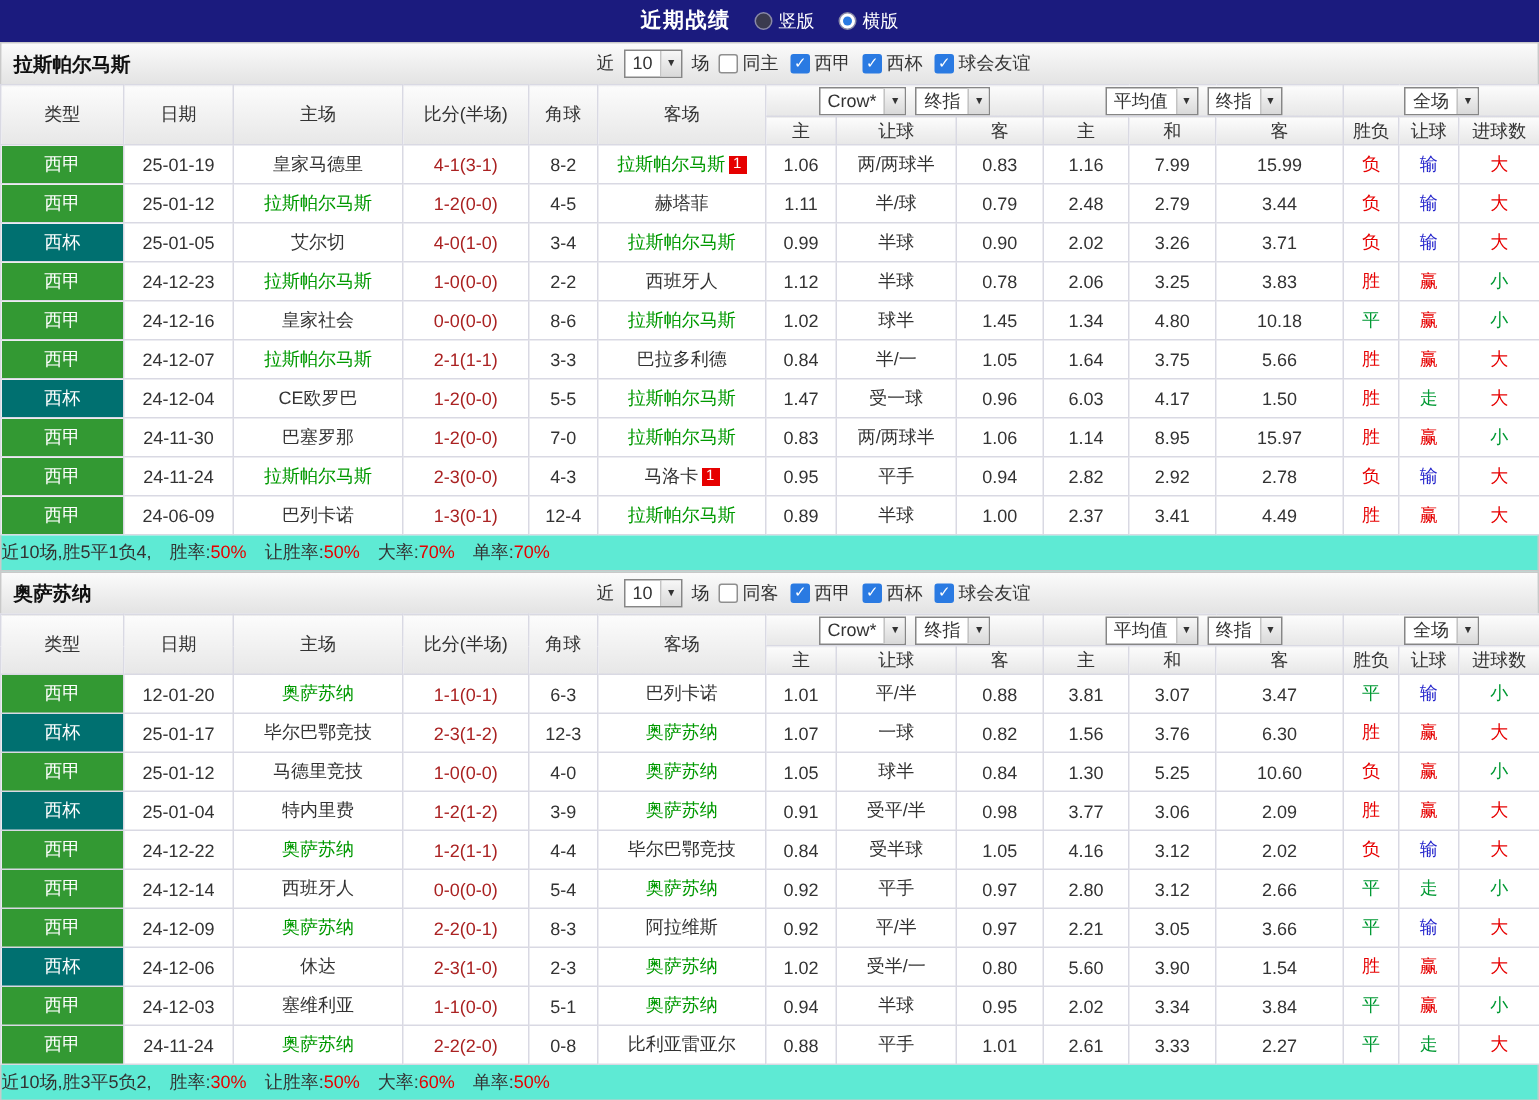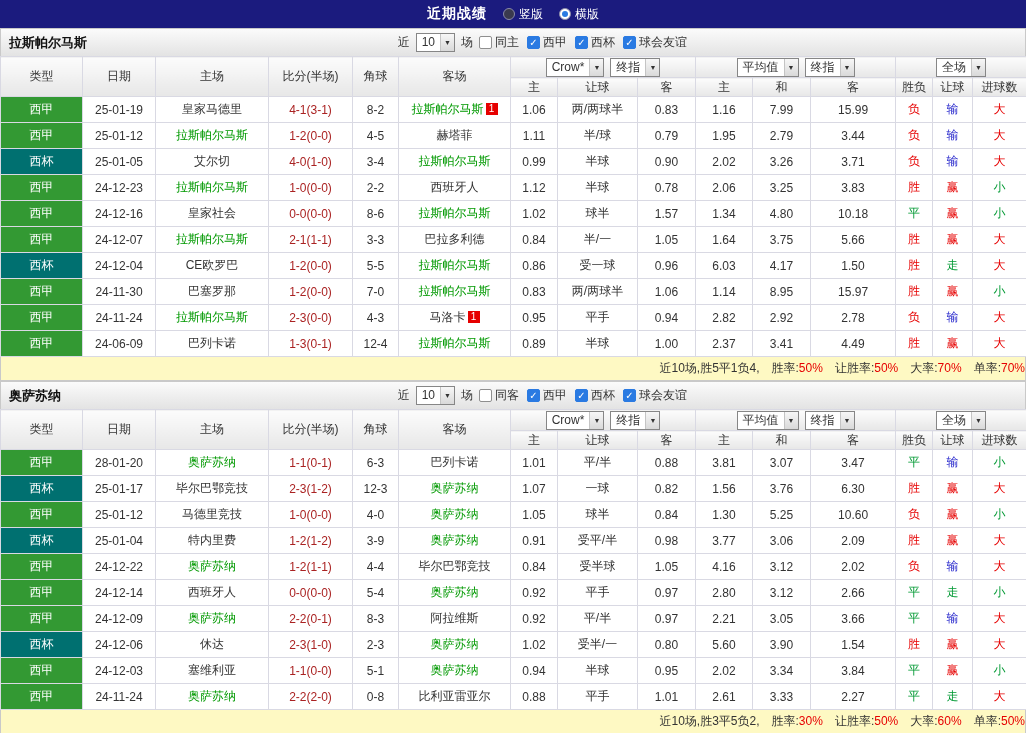--- a/index.html
+++ b/index.html
@@ -27,21 +27,21 @@
 thead th{background:linear-gradient(#fcfcfc,#e7e7e7);color:#333}
 tr.h1 th.selth{height:21px}
 tr.h2 th{height:19px}
 tbody td{height:26px;background:#fff}
 td.type{color:#fff}
 td.score{color:var(--score-text,#aa2222)}
 td.team .tname{cursor:pointer}
 td.team.focus .tname{color:var(--focus-team,#009900)}
 .badge{display:inline-block;min-width:12px;height:12px;line-height:12px;margin-left:2px;background:var(--badge-red,#e60000);color:#fff;font-size:10px;vertical-align:1px;padding:0 1px}
 .selwrap{display:flex;align-items:center;justify-content:center;gap:6px}
-.sec-footer{height:24px;line-height:22px;border:1px solid #c9c9c9;border-top:none;text-align:right;background:#fef9c3;color:#333}
+.sec-footer{height:24px;line-height:22px;border:1px solid #c9c9c9;border-top:none;text-align:left;background:#5eead4;color:#333}
 .stat{margin-left:12px}
 .stat-value{color:var(--stat-value,#e60000)}
 </style>
 </head>
 <body>
 
 <div class="topbar">
   <span class="topbar-title">近期战绩</span>
   <span class="radio-opt">
     <span class="radio off"></span>
@@ -175,21 +175,21 @@
         <tr>
           <td class="type" style="background: rgb(51, 153, 51);">西甲</td>
           <td class="date">25-01-12</td>
           <td class="team focus"><span class="tname">拉斯帕尔马斯</span></td>
           <td class="score">1-2(0-0)</td>
           <td class="corners">4-5</td>
           <td class="team"><span class="tname">赫塔菲</span></td>
           <td class="num">1.11</td>
           <td class="hcap">半/球</td>
           <td class="num">0.79</td>
-          <td class="num">1.95</td>
+          <td class="num">2.48</td>
           <td class="num">2.79</td>
           <td class="num">3.44</td>
           <td class="res" style="color: rgb(230, 0, 0);">负</td>
           <td class="res" style="color: rgb(38, 38, 204);">输</td>
           <td class="res" style="color: rgb(230, 0, 0);">大</td>
         </tr>
         <tr>
           <td class="type" style="background: rgb(0, 112, 112);">西杯</td>
           <td class="date">25-01-05</td>
           <td class="team"><span class="tname">艾尔切</span></td>
@@ -225,21 +225,21 @@
         </tr>
         <tr>
           <td class="type" style="background: rgb(51, 153, 51);">西甲</td>
           <td class="date">24-12-16</td>
           <td class="team"><span class="tname">皇家社会</span></td>
           <td class="score">0-0(0-0)</td>
           <td class="corners">8-6</td>
           <td class="team focus"><span class="tname">拉斯帕尔马斯</span></td>
           <td class="num">1.02</td>
           <td class="hcap">球半</td>
-          <td class="num">1.57</td>
+          <td class="num">1.45</td>
           <td class="num">1.34</td>
           <td class="num">4.80</td>
           <td class="num">10.18</td>
           <td class="res" style="color: rgb(0, 153, 51);">平</td>
           <td class="res" style="color: rgb(230, 0, 0);">赢</td>
           <td class="res" style="color: rgb(0, 153, 51);">小</td>
         </tr>
         <tr>
           <td class="type" style="background: rgb(51, 153, 51);">西甲</td>
           <td class="date">24-12-07</td>
@@ -257,21 +257,21 @@
           <td class="res" style="color: rgb(230, 0, 0);">赢</td>
           <td class="res" style="color: rgb(230, 0, 0);">大</td>
         </tr>
         <tr>
           <td class="type" style="background: rgb(0, 112, 112);">西杯</td>
           <td class="date">24-12-04</td>
           <td class="team"><span class="tname">CE欧罗巴</span></td>
           <td class="score">1-2(0-0)</td>
           <td class="corners">5-5</td>
           <td class="team focus"><span class="tname">拉斯帕尔马斯</span></td>
-          <td class="num">0.86</td>
+          <td class="num">1.47</td>
           <td class="hcap">受一球</td>
           <td class="num">0.96</td>
           <td class="num">6.03</td>
           <td class="num">4.17</td>
           <td class="num">1.50</td>
           <td class="res" style="color: rgb(230, 0, 0);">胜</td>
           <td class="res" style="color: rgb(0, 153, 51);">走</td>
           <td class="res" style="color: rgb(230, 0, 0);">大</td>
         </tr>
         <tr>
@@ -429,21 +429,21 @@
         <th>和</th>
         <th>客</th>
         <th>胜负</th>
         <th>让球</th>
         <th>进球数</th>
       </tr>
     </thead>
     <tbody>
         <tr>
           <td class="type" style="background: rgb(51, 153, 51);">西甲</td>
-          <td class="date">28-01-20</td>
+          <td class="date">12-01-20</td>
           <td class="team focus"><span class="tname">奥萨苏纳</span></td>
           <td class="score">1-1(0-1)</td>
           <td class="corners">6-3</td>
           <td class="team"><span class="tname">巴列卡诺</span></td>
           <td class="num">1.01</td>
           <td class="hcap">平/半</td>
           <td class="num">0.88</td>
           <td class="num">3.81</td>
           <td class="num">3.07</td>
           <td class="num">3.47</td>

